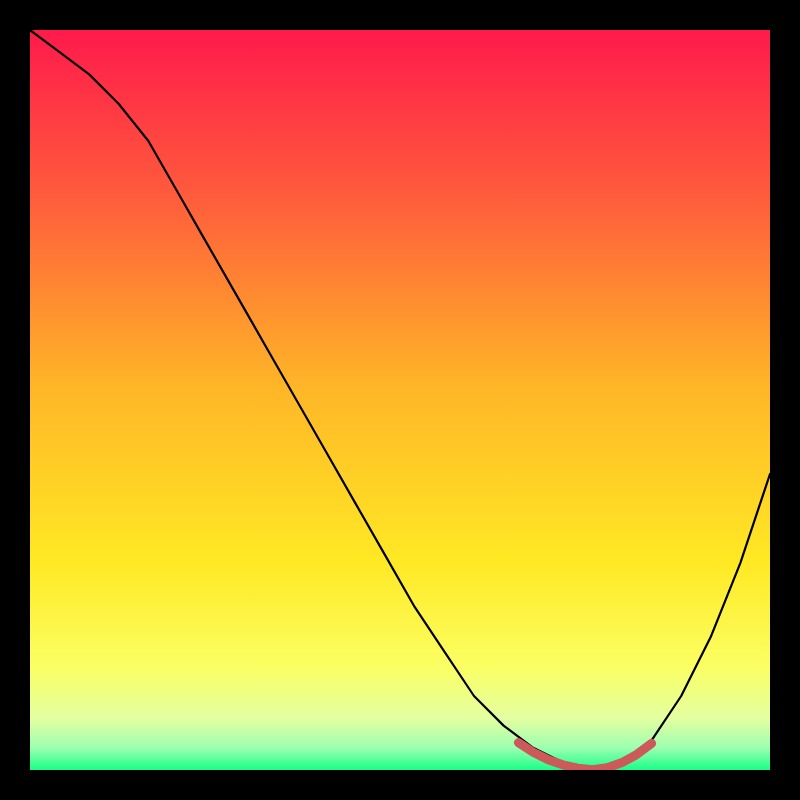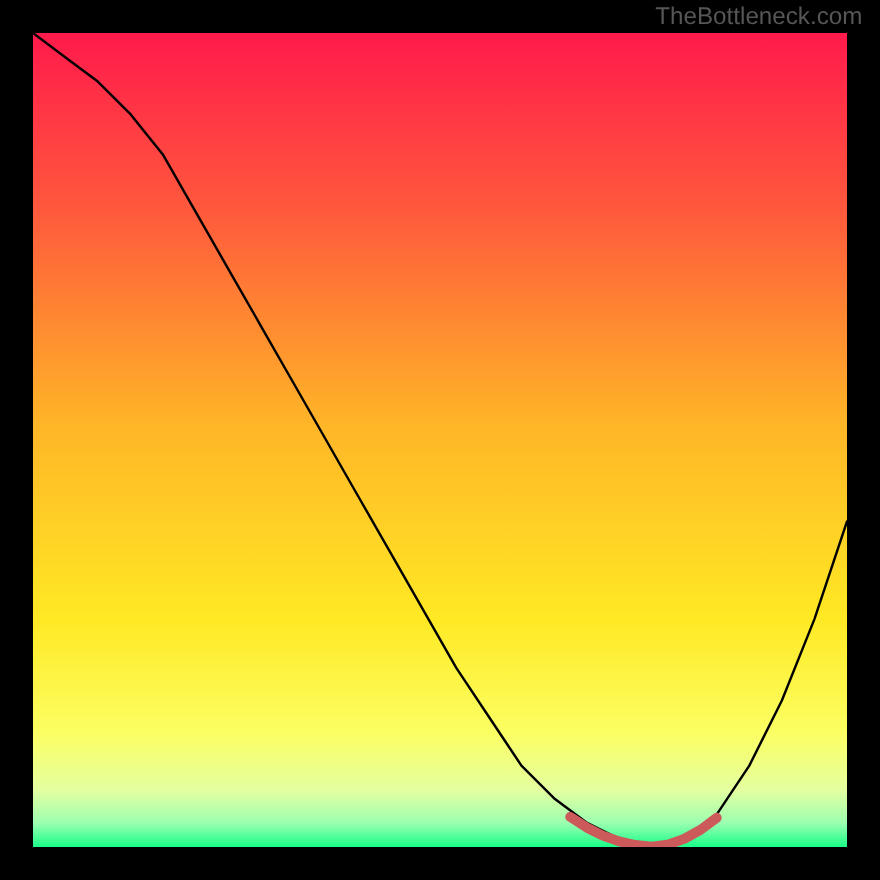--- a/index.html
+++ b/index.html
@@ -22,21 +22,20 @@
     width: 740px;
     height: 740px;
     
   }
   svg { display: block; width: 740px; height: 740px; }
 </style>
 </head>
 <body>
 <div class="wrap">
 
-  <div class="attribution">TheBottleneck.com</div>
 
   <div class="plot">
     <svg viewBox="0 0 740 740" preserveAspectRatio="none">
       <defs>
         <linearGradient id="bg" x1="0" y1="0" x2="0" y2="1">
           <stop id="g0" offset="0%" stop-color="#ff1a4b"></stop>
           <stop id="g1" offset="22%" stop-color="#ff5a3c"></stop>
           <stop id="g2" offset="48%" stop-color="#ffb527"></stop>
           <stop id="g3" offset="72%" stop-color="#ffe924"></stop>
           <stop id="g4" offset="86%" stop-color="#fbff63"></stop>

